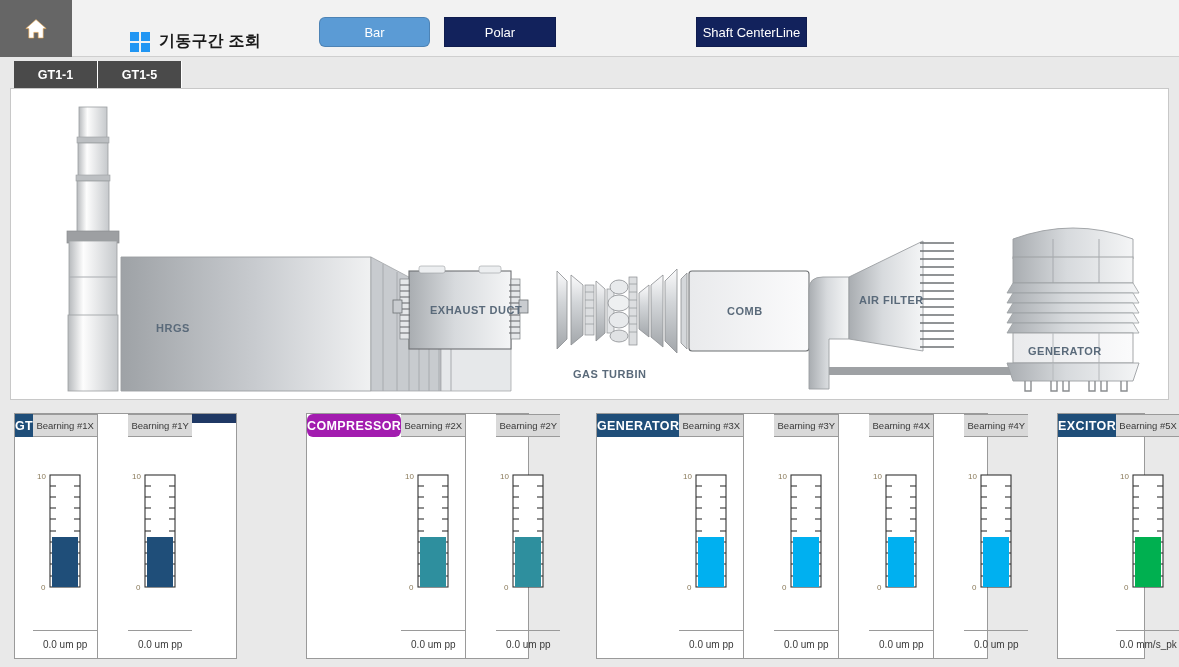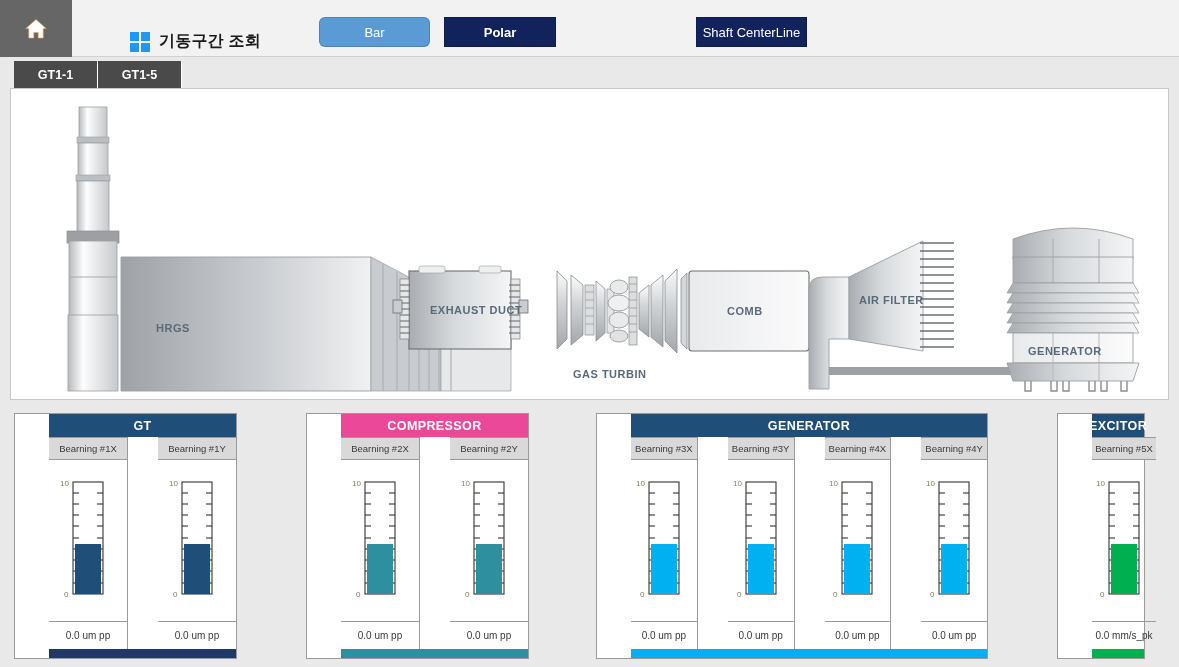--- a/index.html
+++ b/index.html
@@ -60,21 +60,21 @@
     background: #ffffff; border: 1px solid #c8c8c8;
   }
   .diagram-svg { position: absolute; left: 0; top: 0; width: 1159px; height: 312px; }
   .mlabel { font-family: "Liberation Sans", sans-serif; font-weight: bold;
             fill: #5a6a7a; font-size: 11px; letter-spacing: .5px; }
 
   
   .group {
     position: absolute; top: 413px;
     background: #ffffff; border: 1px solid #9a9a9a;
-    display: flex; flex-direction: column; padding-left: 34px;
+    display: flex; flex-direction: row;
   }
   .group-title {
     height: 23px; color: #ffffff; font-size: 12.5px; font-weight: bold;
     display: flex; align-items: center; justify-content: center;
     letter-spacing: .4px;
   }
   .cols { flex: 1; display: flex; gap: 30px; }
   .col { flex: 1; display: flex; flex-direction: column; border-right: 1px solid #9a9a9a; }
   .col:last-child { border-right: none; }
   .col-head {
@@ -113,21 +113,21 @@
           <i></i>
           <i></i>
           <i></i>
       </span>
       <span class="title-text">기동구간 조회</span>
     </div>
 
     <div class="navbtn active" style="left:319px; width:111px;">
       <span>Bar</span>
     </div>
-    <div class="navbtn idle" style="left:444px; width:112px;font-weight:bold;">
+    <div class="navbtn idle" style="left:444px; width:112px;">
       <span>Polar</span>
     </div>
     <div class="navbtn idle" style="left:696px; width:111px;">
       <span>Shaft CenterLine</span>
     </div>
   </div>
 
   <div class="tabs">
     <div class="tab selected">
       <span>GT1-1</span>
@@ -390,21 +390,21 @@
             </svg>
           </div>
         </div>
         <div class="val-cell">0.0 um pp</div>
       </div>
     </div>
     <div class="accent-bar" style="background:#1f3864;"></div>
   </div>
 
   <div class="group" style="left:306px; width:223px; height:246px;">
-    <div class="group-title" style="background:#ec4899;">COMPRESSOR</div>
+    <div class="group-title" style="background:#a21caf;border-radius:6px;">COMPRESSOR</div>
     <div class="cols">
       <div class="col">
         <div class="col-head">Bearning #2X</div>
         <div class="gauge-cell">
           <div class="gauge">
             <svg viewBox="0 0 64 130" width="64" height="130">
               <rect x="17" y="6" width="30" height="112" fill="#ffffff" stroke="#333333" stroke-width="1.1"></rect>
               <g stroke="#333333" stroke-width="1.1">
                 <line x1="17" y1="17" x2="23" y2="17"></line>
                   <line x1="41" y1="17" x2="47" y2="17"></line>

